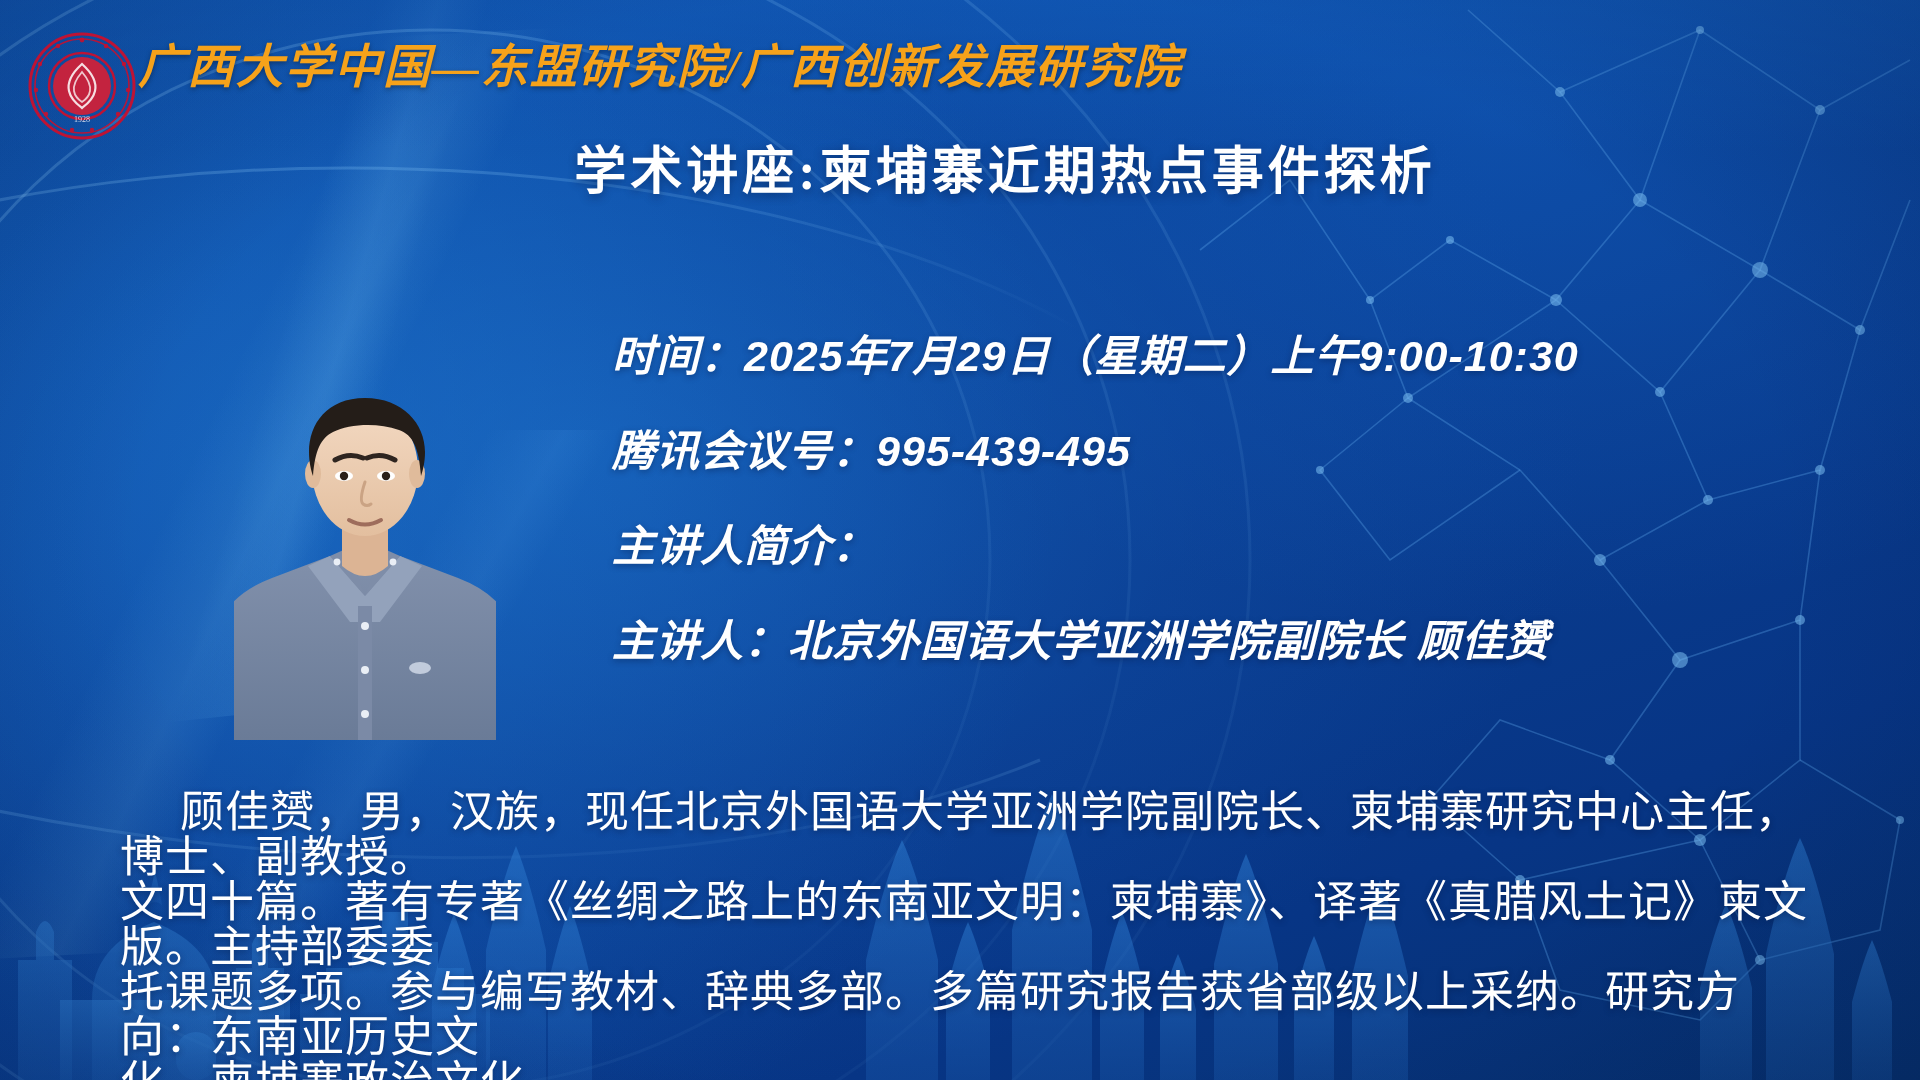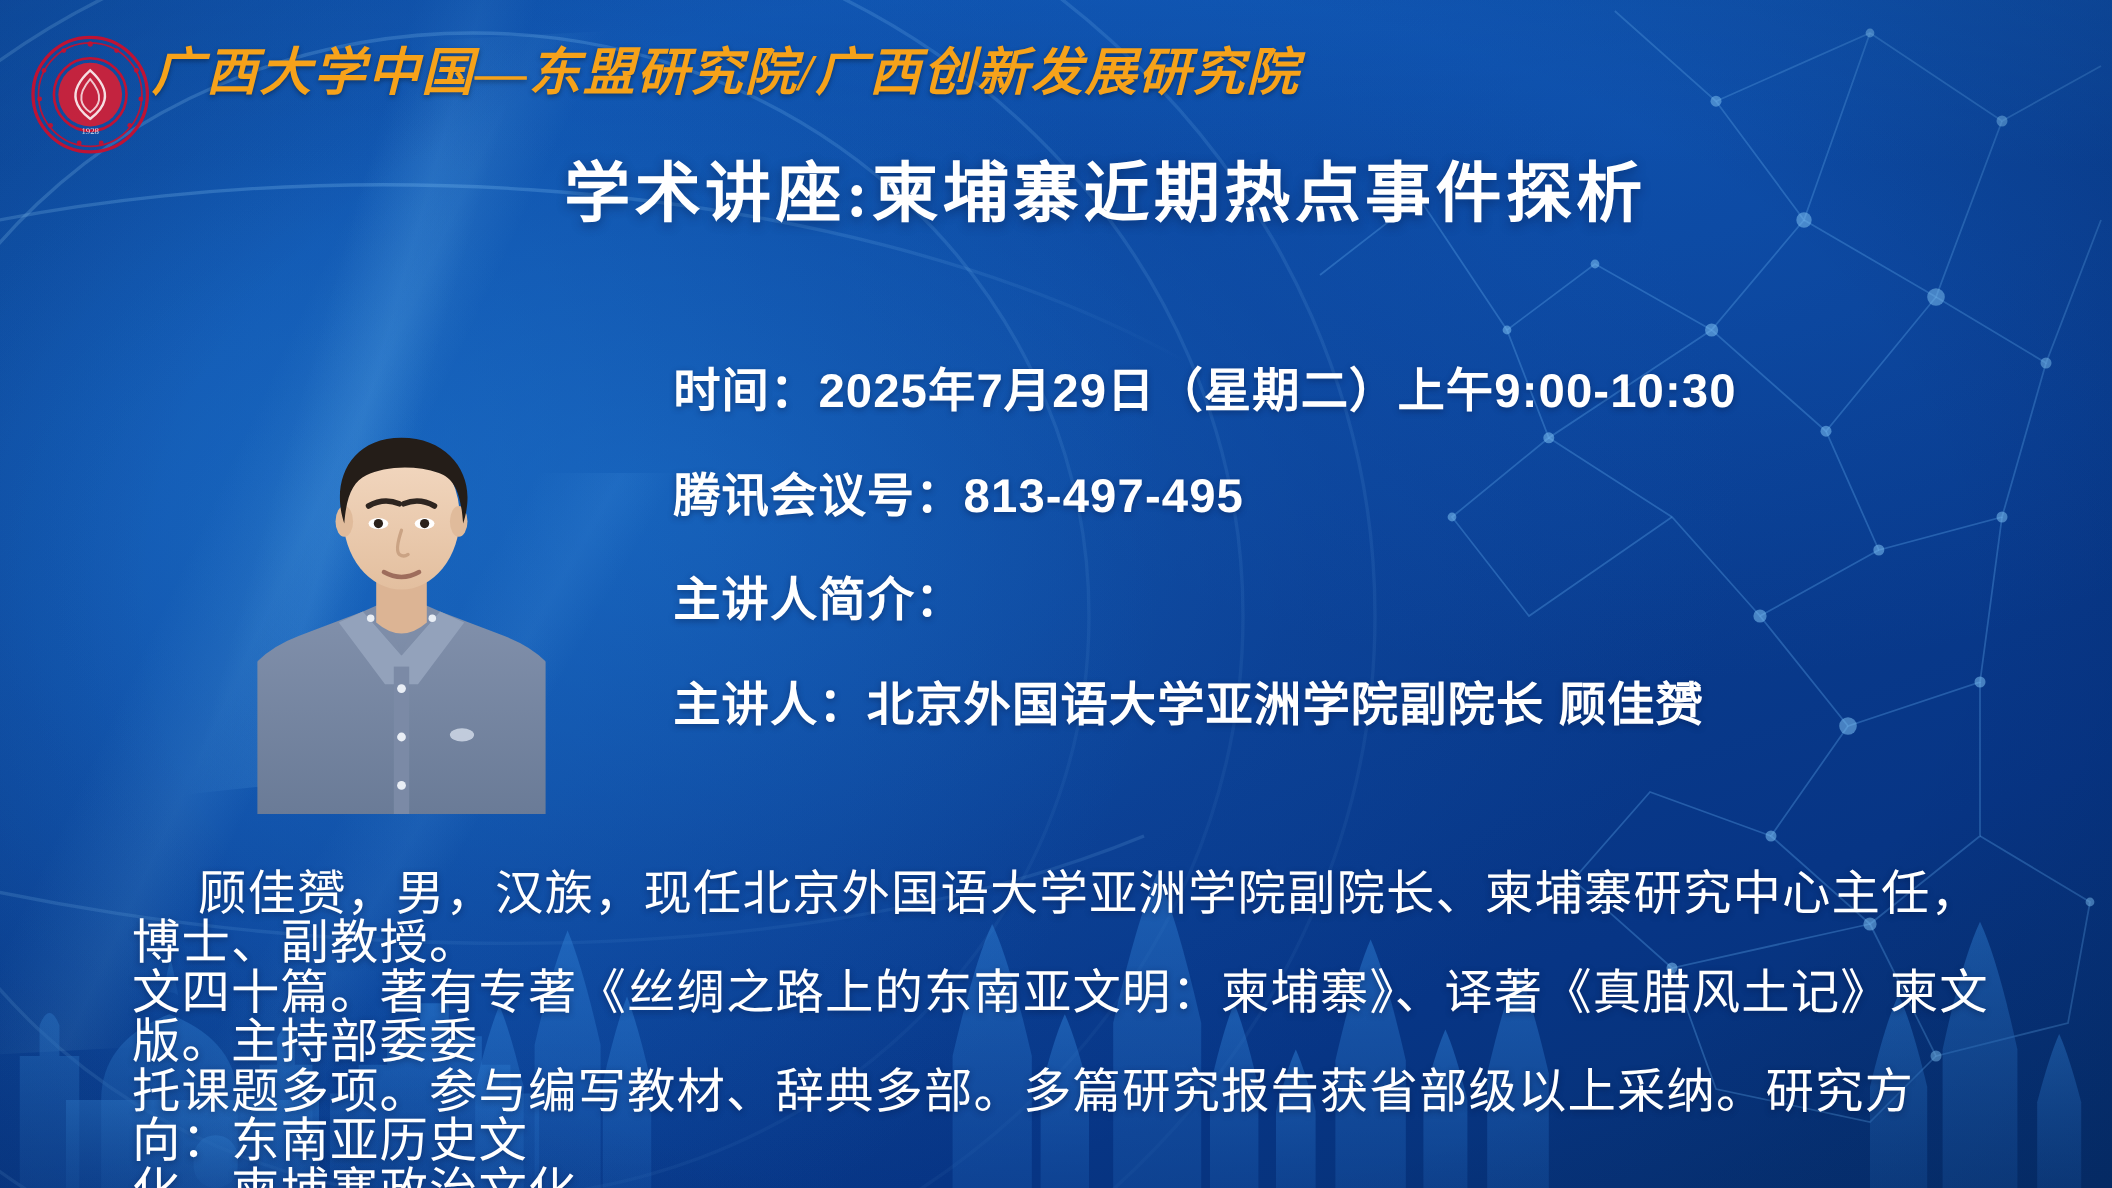--- a/index.html
+++ b/index.html
@@ -69,21 +69,21 @@
   }
 
   
   .main-title{
     position:absolute;left:0;top:146px;width:1920px;
     text-align:center;
     padding-left:90px;
     box-sizing:border-box;
     font-family:"Liberation Serif","DejaVu Serif",serif;
     font-weight:bold;
-    font-size:60px;line-height:1.0;
+    font-size:52px;line-height:1.0;
     color:#ffffff;
     letter-spacing:4px;
     white-space:nowrap;
     text-shadow:0 3px 10px rgba(0,20,60,0.45);
   }
 
   
   .portrait{
     position:absolute;left:234px;top:350px;width:262px;height:390px;
   }
@@ -94,20 +94,21 @@
   }
   .info-line{
     color:#ffffff;
     font-weight:bold;
     font-size:43px;
     line-height:1.0;
     margin-bottom:52px;
     letter-spacing:1px;
     white-space:nowrap;
     text-shadow:0 2px 6px rgba(0,20,60,0.4);
+    font-style:italic;
   }
   .info-line:last-child{margin-bottom:0;}
 
   
   .bio{
     position:absolute;left:120px;top:790px;width:1690px;
     font-family:"Liberation Serif","DejaVu Serif",serif;
     color:#ffffff;
     font-size:44px;
     line-height:45px;
@@ -302,21 +303,21 @@
 
       <path d="M131 132 q-6 18 -2 22 q4 3 8 0" stroke="#caa384" stroke-width="3" fill="none" stroke-linecap="round"></path>
       <path d="M115 170 q16 9 32 0" stroke="#9e6d5c" stroke-width="4" fill="none" stroke-linecap="round"></path>
 
       <ellipse cx="186" cy="318" rx="11" ry="6" fill="#cfd8e6" opacity="0.85"></ellipse>
     </g>
   </svg>
 
   <div class="info">
     <div class="info-line">时间：2025年7月29日（星期二）上午9:00-10:30</div>
-    <div class="info-line">腾讯会议号：813-497-495</div>
+    <div class="info-line">腾讯会议号：995-439-495</div>
     <div class="info-line">主讲人简介：</div>
     <div class="info-line">主讲人：北京外国语大学亚洲学院副院长  顾佳赟</div>
   </div>
 
   <div class="bio">
     <p class="ln1">顾佳赟，男，汉族，现任北京外国语大学亚洲学院副院长、柬埔寨研究中心主任，博士、副教授。</p>
     <p>文四十篇。著有专著《丝绸之路上的东南亚文明：柬埔寨》、译著《真腊风土记》柬文版。主持部委委</p>
     <p>托课题多项。参与编写教材、辞典多部。多篇研究报告获省部级以上采纳。研究方向：东南亚历史文</p>
     <p>化、柬埔寨政治文化。</p>
   </div>

